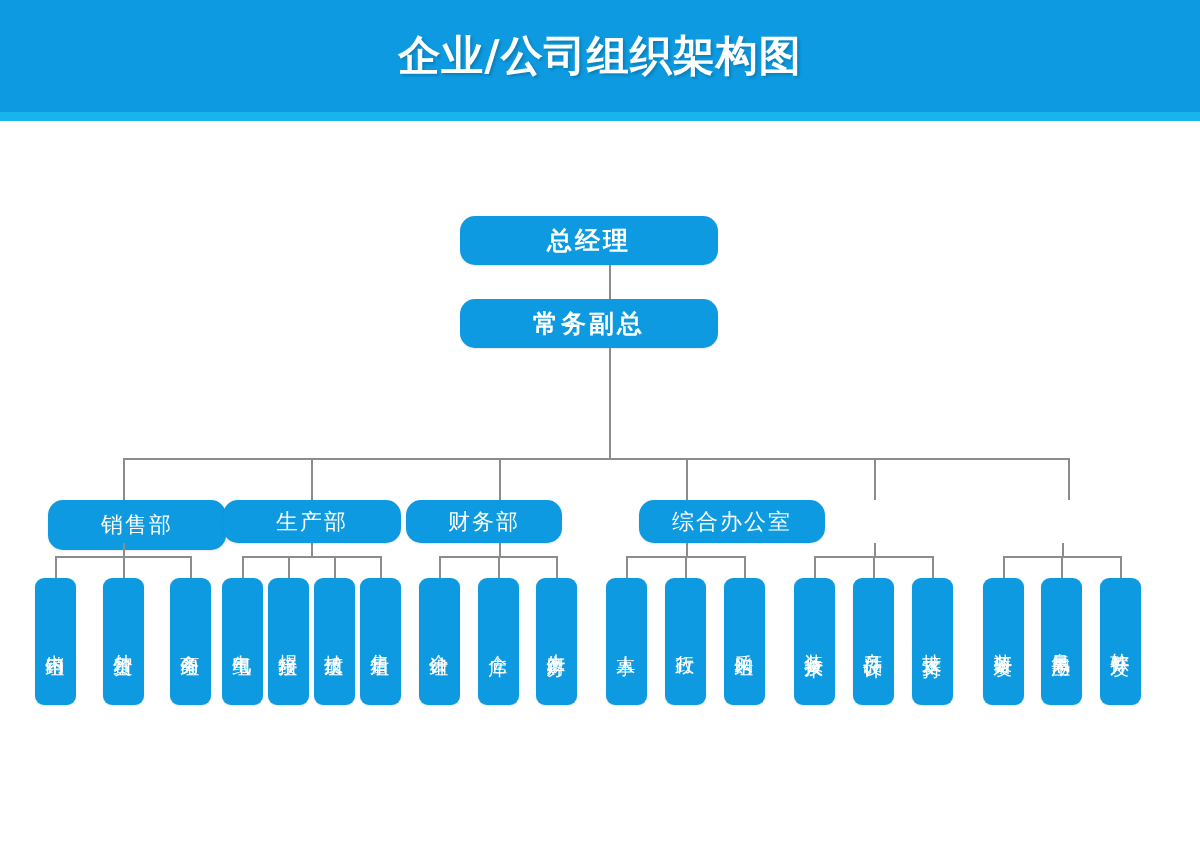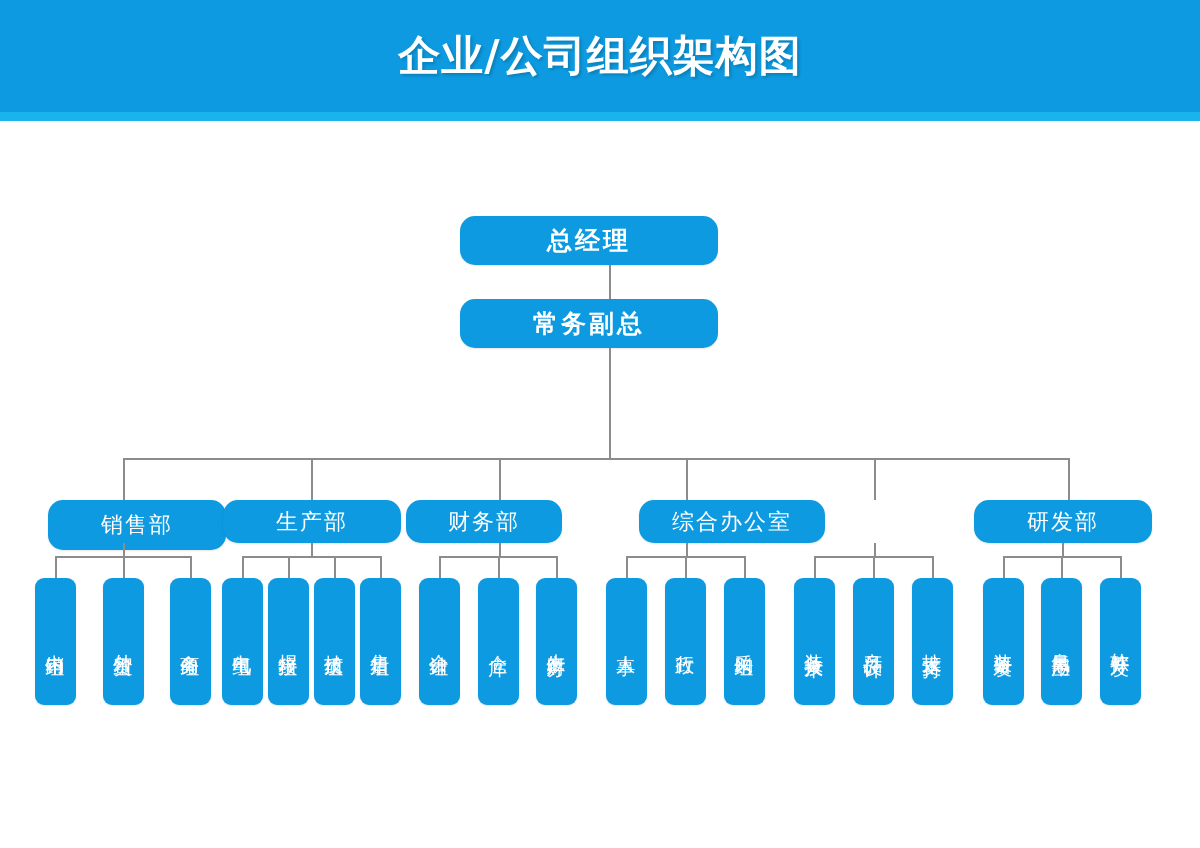--- a/index.html
+++ b/index.html
@@ -229,23 +229,20 @@
   <div class="node leaf" style="left:853px; top:578px; width:41px; height:127px;">
     <span class="vtext">产品设计</span>
   </div>
 
   <div class="line v" style="left:932px; top:556px; height:22px;"></div>
   <div class="node leaf" style="left:912px; top:578px; width:41px; height:127px;">
     <span class="vtext">技术支持</span>
   </div>
 
   <div class="line v" style="left:1068px; top:458px; height:42px;"></div>
-  <div class="node dept" style="left:974px; top:500px; width:178px; height:43px;">
-    <span>研发部</span>
-  </div>
   <div class="line v" style="left:1062px; top:543px; height:13px;"></div>
   <div class="line h" style="left:1004px; top:556px; width:117px;"></div>
 
   <div class="line v" style="left:1003px; top:556px; height:22px;"></div>
   <div class="node leaf" style="left:983px; top:578px; width:41px; height:127px;">
     <span class="vtext">装备研发</span>
   </div>
 
   <div class="line v" style="left:1061px; top:556px; height:22px;"></div>
   <div class="node leaf" style="left:1041px; top:578px; width:41px; height:127px;">

